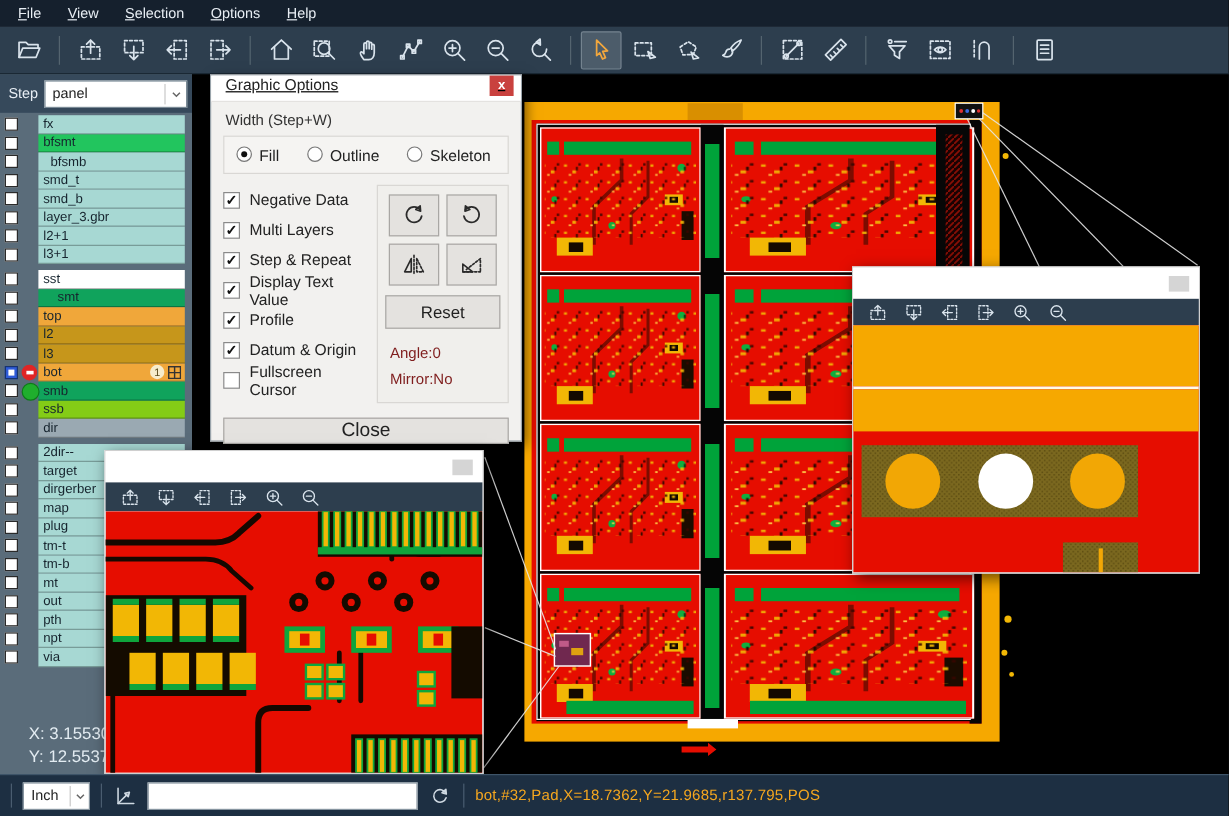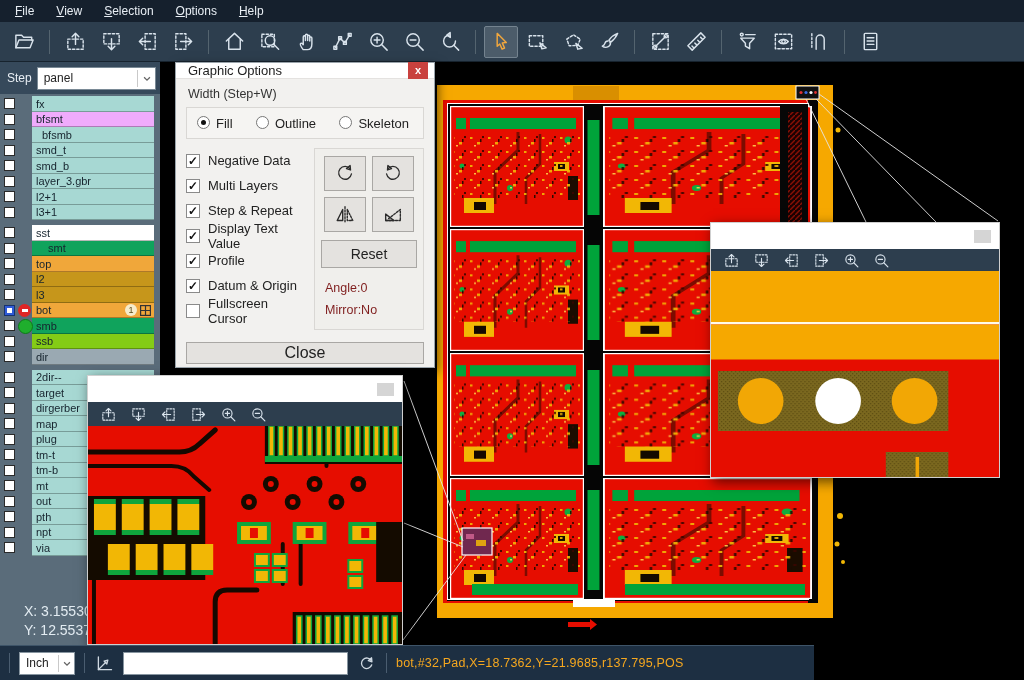--- a/index.html
+++ b/index.html
@@ -55,22 +55,22 @@
   .lgrid { margin-left:3px; margin-right:1px; flex:none; display:flex; }
   #coords { position:absolute; left:24px; top:540px; color:#e3ecf2; font-size:14px; line-height:1.35; }
 
   
   #canvas { position:absolute; left:160px; top:62px; width:864px; height:583px; background:#000; }
   #canvas svg { position:absolute; left:0; top:0; }
 
   
   #dialog { position:absolute; left:175px; top:62px; width:260px; height:306px;
             background:#f2f1ef; border:1px solid #9aa4ab; box-shadow:3px 4px 10px rgba(0,0,0,.55); }
-  #dialog-title { height:16px; background:#fff; border-bottom:1px solid #e4e2e0;
-                  display:flex; align-items:center; padding:0 6px 0 12px; }
+  #dialog-title { height:22px; background:#fff; border-bottom:1px solid #e4e2e0;
+                  display:flex; align-items:flex-start; padding:0 6px 0 12px;text-decoration:underline; }
   #dialog-title-text { font-size:13px; color:#222; }
   #dialog-close { margin-left:auto; width:20px; height:17px; background:#c9413e; color:#fff;
                   font-size:11px; line-height:16px; text-align:center; font-weight:bold; }
   #dialog-body { padding:4px 10px 8px; }
   #width-label { font-size:12.5px; color:#333; margin:4px 0 6px 2px; }
   #radio-box { border:1px solid #d9d7d4; background:#f5f4f2; height:32px; display:flex;
                align-items:center; justify-content:space-between; padding:0 14px 0 10px; }
   .radio { display:flex; font-size:13px; color:#222; }
   .rdot { width:13px; height:13px; border-radius:50%; border:1px solid #777; background:#fff;
           margin-right:6px; position:relative; flex:none; }
@@ -103,21 +103,21 @@
   .pop-toolbar { background:#2d3e4e; display:flex; align-items:center; padding-left:8px; gap:6px; }
   .pop-toolbar .tb-btn { width:24px; height:20px; margin:0; }
   .pop-toolbar svg.icon { width:17px; height:17px; stroke-width:1.6; }
   #popup-left { left:87px; top:375px; width:316px; height:270px; }
   #popup-left .pop-toolbar { height:24px; }
   #popup-right { left:710px; top:222px; width:290px; height:256px; }
   #popup-right .pop-toolbar { height:22px; }
   .pop-content { display:block; }
 
   
-  #statusbar { position:absolute; left:0; top:645px; width:814px; height:35px;
+  #statusbar { position:absolute; left:0; top:645px; width:1024px; height:35px;
                background:#1d2f42; border-top:1px solid #3e5468;
                display:flex; align-items:center; }
   .sb-div { width:1px; height:20px; background:#4a5d70; margin:0 9px; }
   #unit-select { width:56px; height:23px; background:#fff; border:1px solid #8795a0;
                  display:flex; align-items:center; font-size:12px; color:#222; padding-left:6px; }
   #unit-select svg { margin-left:auto; border-left:1px solid #c9c9c9; padding:3px 2px 3px 3px;
                      width:16px; height:17px; stroke:#666; fill:none; stroke-width:1.5; }
   svg.sbicon { width:21px; height:21px; stroke:#cfd9e2; fill:none; stroke-width:1.5;
                stroke-linecap:round; stroke-linejoin:round; }
   #cmd-input { width:225px; height:23px; border:1px solid #8795a0; background:#fff;
@@ -498,21 +498,21 @@
     <div id="layers">
         <div class="lgroup">
           <div class="lrow">
             <span class="lchk"></span>
             <span class="lind"></span>
             <span class="lname" style="background: rgb(167, 216, 211);">fx</span>
           </div>
           <div class="lrow">
             <span class="lchk"></span>
             <span class="lind"></span>
-            <span class="lname" style="background: #f0abfc;">bfsmt</span>
+            <span class="lname" style="background: #22c55e;">bfsmt</span>
           </div>
           <div class="lrow">
             <span class="lchk"></span>
             <span class="lind"></span>
             <span class="lname" style="background: rgb(167, 216, 211); padding-left: 10px;">bfsmb</span>
           </div>
           <div class="lrow">
             <span class="lchk"></span>
             <span class="lind"></span>
             <span class="lname" style="background: rgb(167, 216, 211);">smd_t</span>

